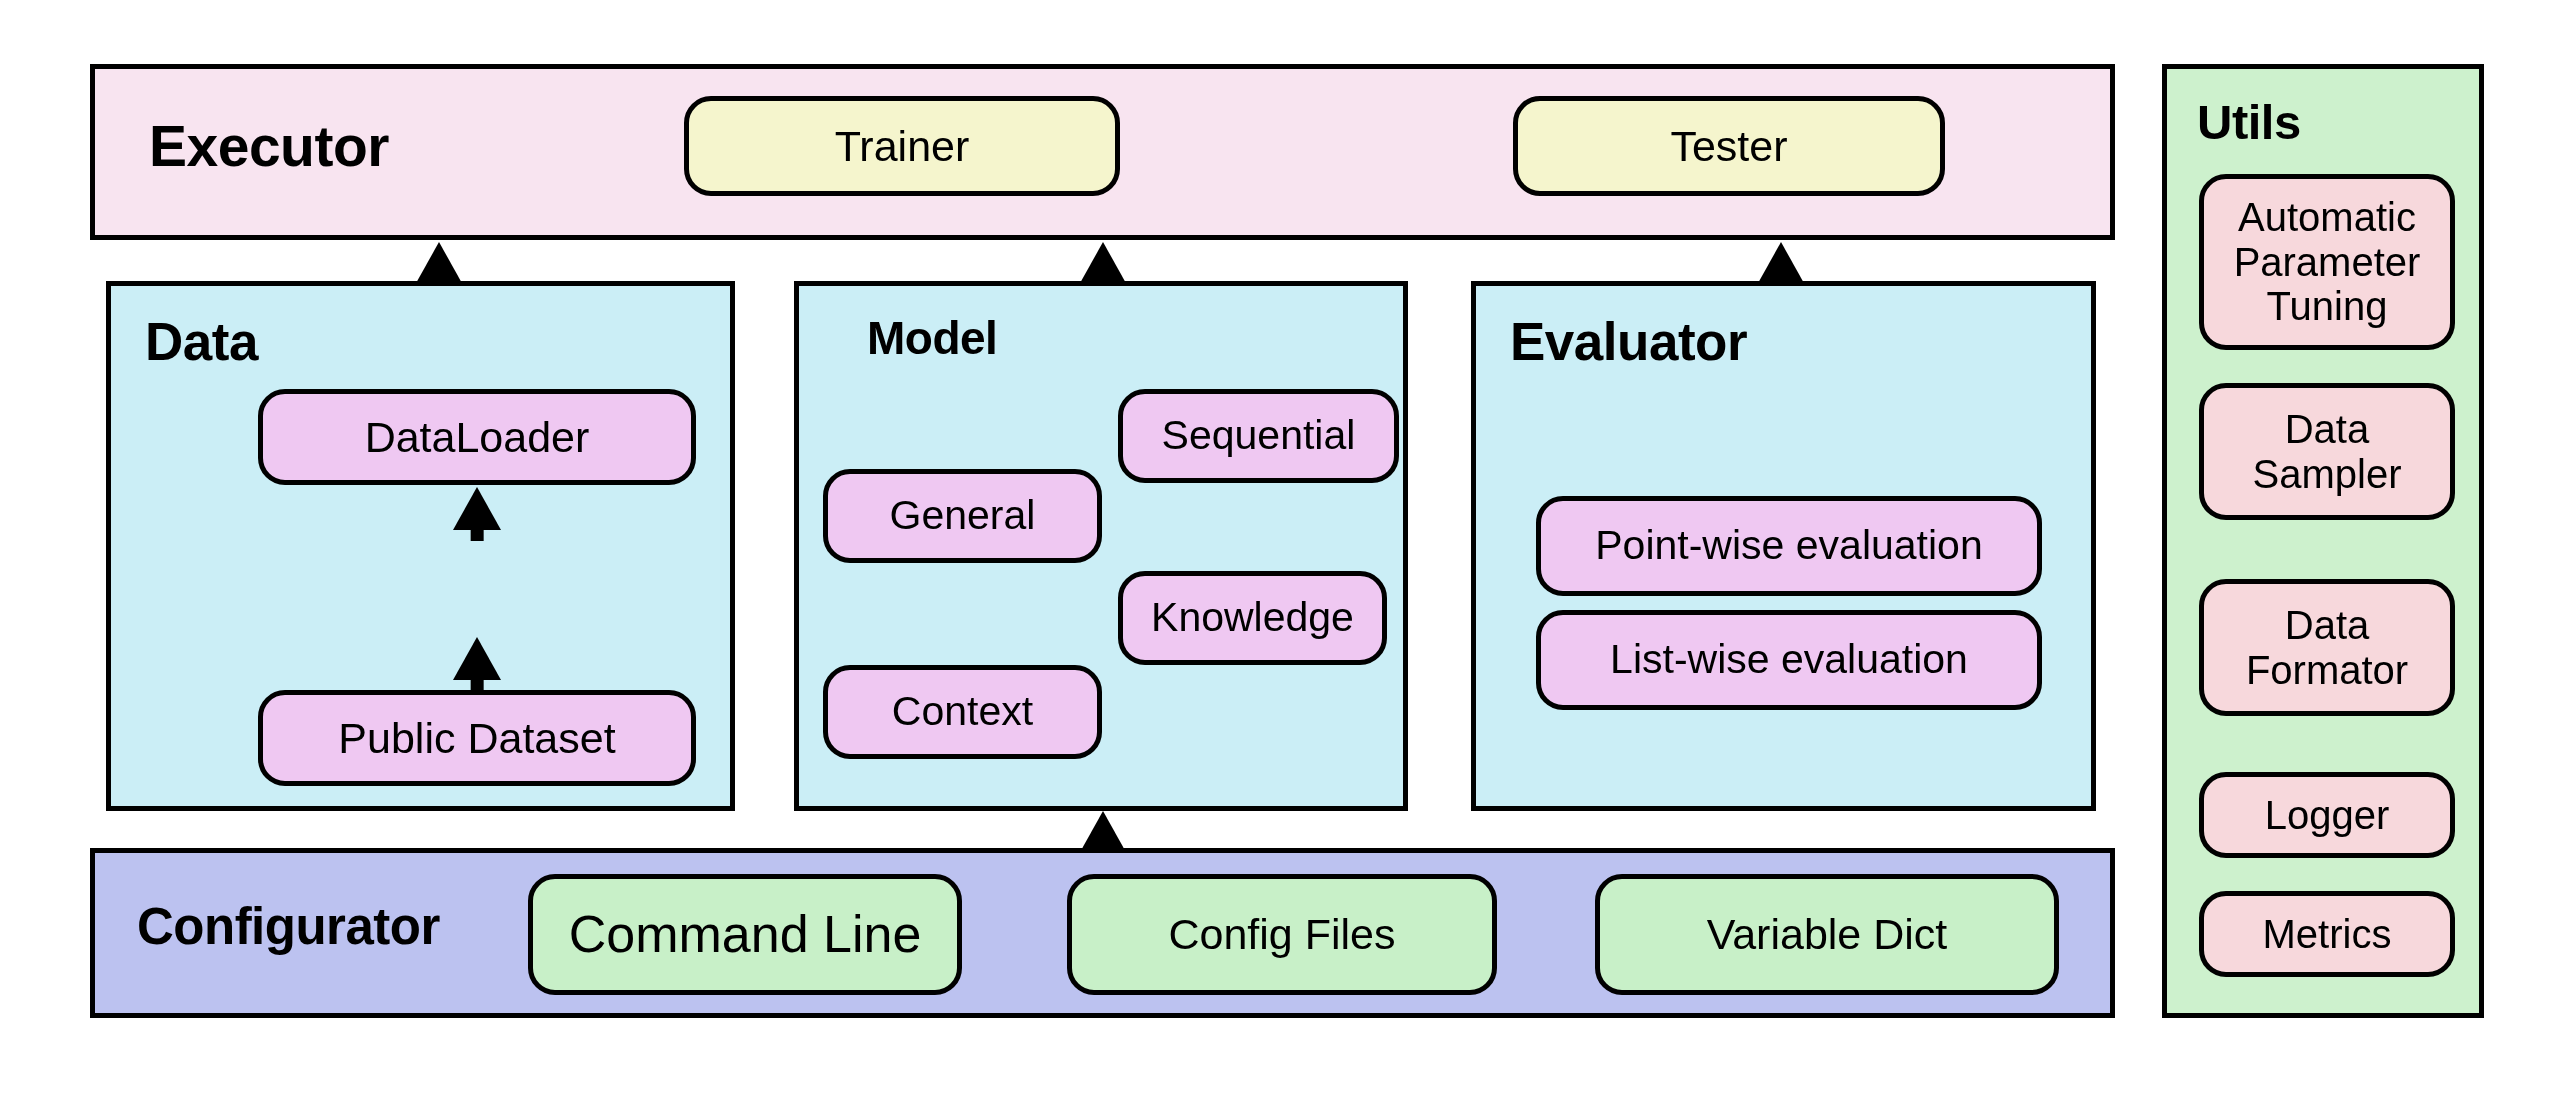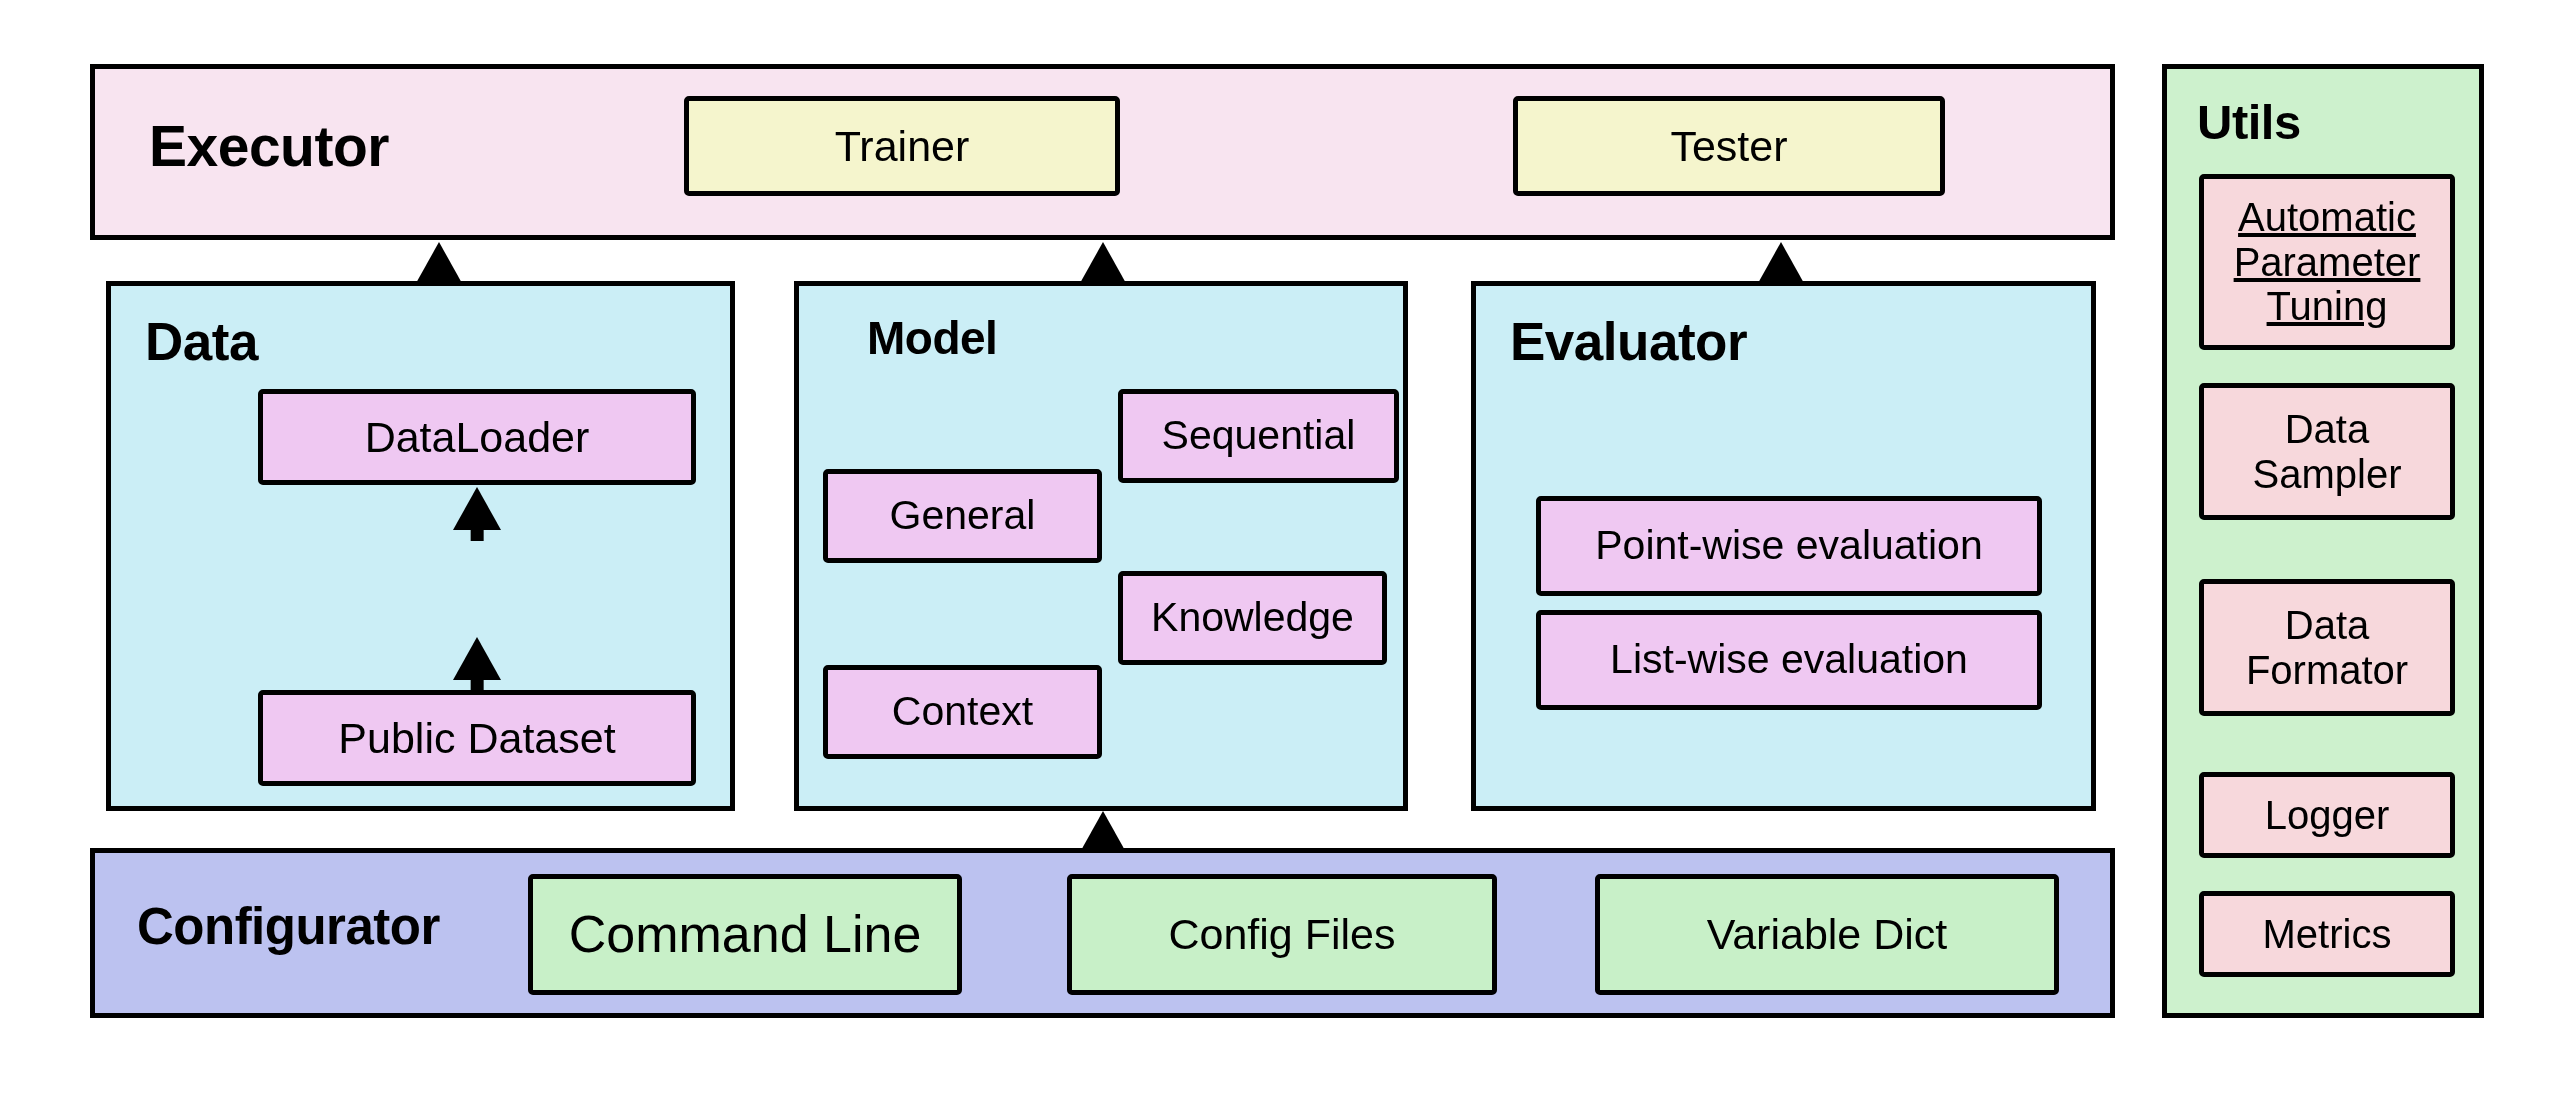--- a/index.html
+++ b/index.html
@@ -32,21 +32,21 @@
     position: absolute;
     font-weight: bold;
     color: #000000;
     white-space: nowrap;
     letter-spacing: -0.5px;
   }
   .node {
     position: absolute;
     box-sizing: border-box;
     border: 5.9px solid #000000;
-    border-radius: 5px;
+    border-radius: 27px;
     display: flex;
     align-items: center;
     justify-content: center;
     text-align: center;
     color: #000000;
     line-height: 1.12;
     white-space: pre-line;
   }
 
   
@@ -161,21 +161,21 @@
   <div class="node fill-source" style="left:528px; top:874px; width:434px; height:121px; font-size:52px;">Command Line</div>
 
   <div class="node fill-source" style="left:1067px; top:874px; width:430px; height:121px; font-size:43px;">Config Files</div>
 
   <div class="node fill-source" style="left:1595px; top:874px; width:464px; height:121px; font-size:43px;">Variable Dict</div>
 
   <div class="panel fill-utils" style="left:2162px; top:64px; width:322px; height:954px;">
   </div>
   <div class="panel-title" style="left:2197px; top:94px; font-size:49px;">Utils</div>
 
-  <div class="node fill-util-item" style="left:2199px; top:174px; width:256px; height:176px; font-size:40px;text-decoration:underline;">Automatic
+  <div class="node fill-util-item" style="left:2199px; top:174px; width:256px; height:176px; font-size:40px;">Automatic
 Parameter
 Tuning</div>
 
   <div class="node fill-util-item" style="left:2199px; top:383px; width:256px; height:137px; font-size:40px;">Data
 Sampler</div>
 
   <div class="node fill-util-item" style="left:2199px; top:579px; width:256px; height:137px; font-size:40px;">Data
 Formator</div>
 
   <div class="node fill-util-item" style="left:2199px; top:772px; width:256px; height:86px; font-size:40px;">Logger</div>

